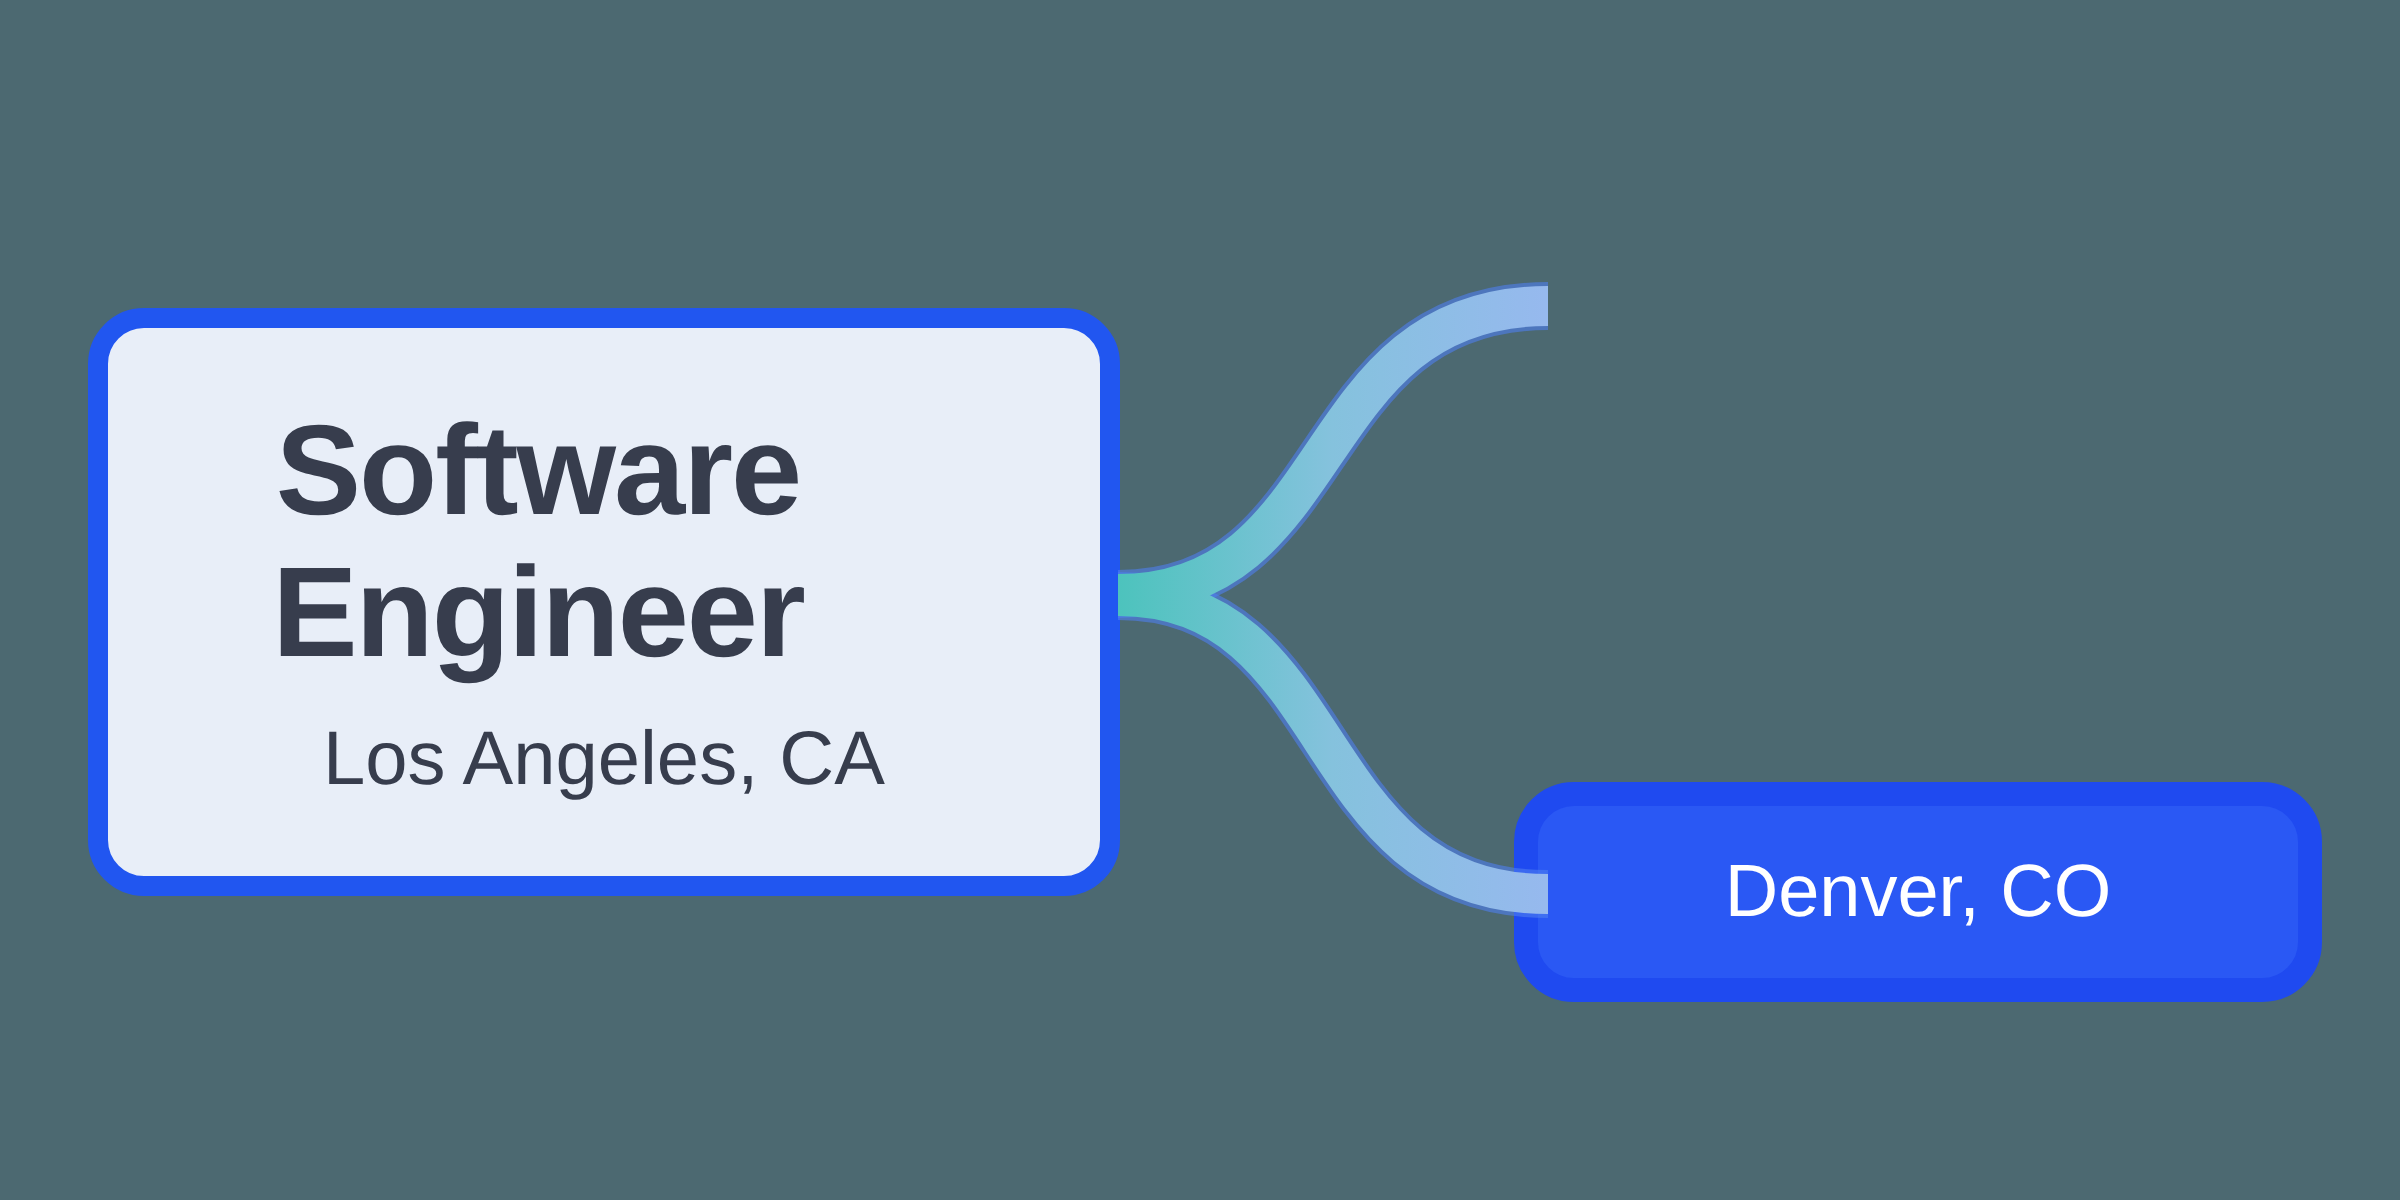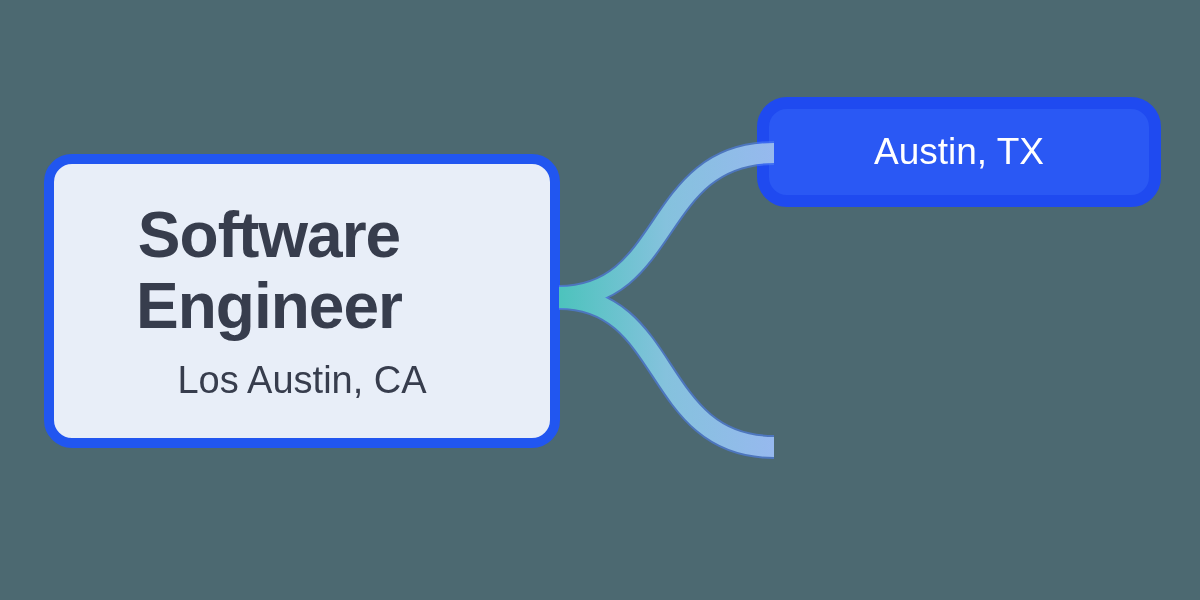--- a/index.html
+++ b/index.html
@@ -100,21 +100,21 @@
       </linearGradient>
     </defs>
     <path class="conn-edge" d="M 559 297 C 672 297 652 153 774 153" stroke="#4e7ef0"></path>
     <path class="conn-edge" d="M 559 298 C 672 298 652 447 774 447" stroke="#4e7ef0"></path>
     <path class="conn-main" d="M 559 297 C 672 297 652 153 774 153" stroke="url(#connGrad)"></path>
     <path class="conn-main" d="M 559 298 C 672 298 652 447 774 447" stroke="url(#connGrad)"></path>
   </svg>
 
   <div class="root-node">
     <div class="root-title">Software Engineer</div>
-    <div class="root-subtitle">Los Austin, CA</div>
+    <div class="root-subtitle">Los Angeles, CA</div>
   </div>
 
-  <div class="child-node austin">
-    <div class="child-label">Austin, TX</div>
+
+  <div class="child-node denver">
+    <div class="child-label">Denver, CO</div>
   </div>
-
 
 </div>
 
 </body></html>

